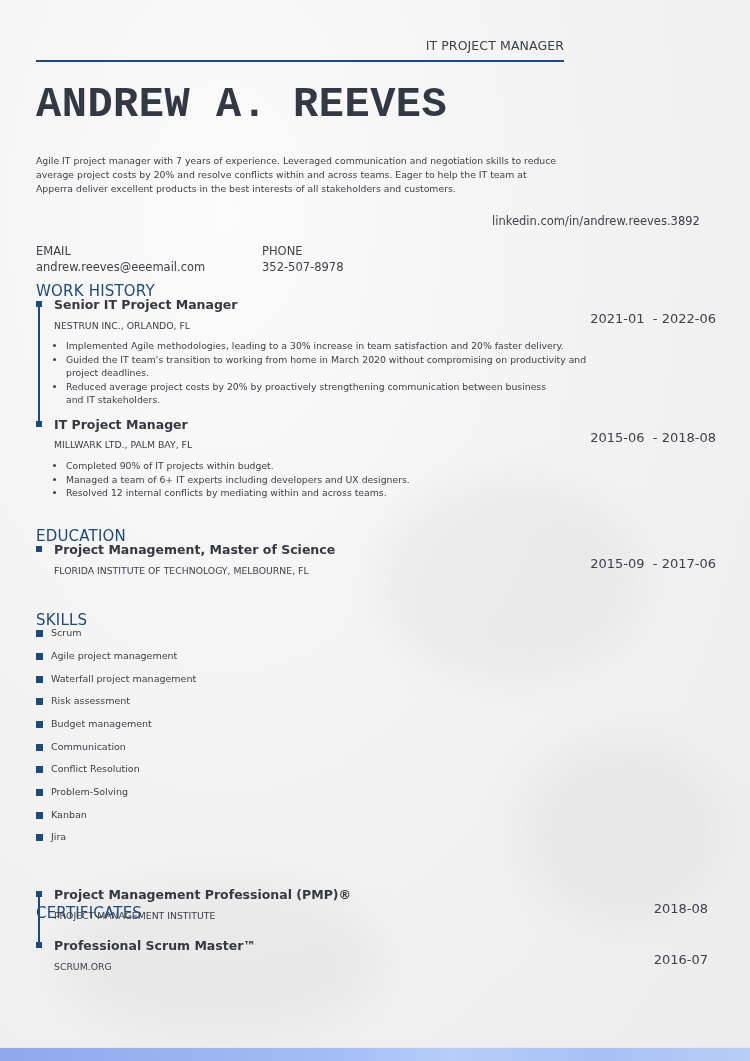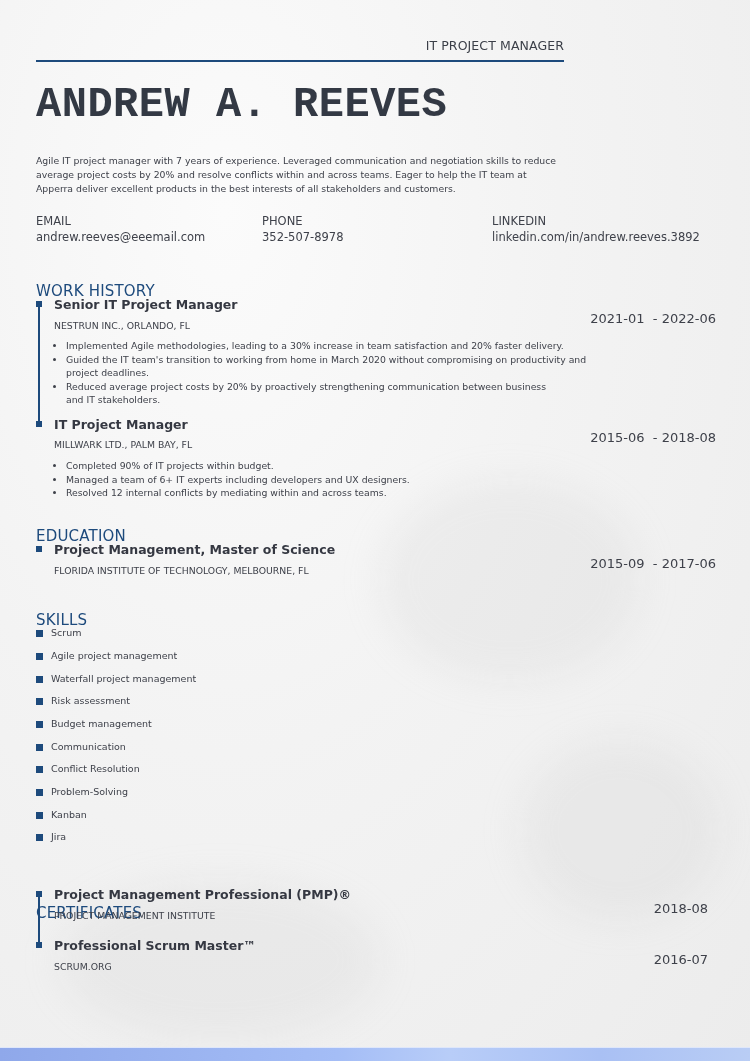--- a/index.html
+++ b/index.html
@@ -18,21 +18,21 @@
   .name {
     position: absolute; top: 80px; left: 0; font-family: Liberation Mono, monospace;
     font-weight: bold; font-size: 42px; color: #333944; letter-spacing: 0.5px; line-height: 50px;
   }
   .summary {
     position: absolute; top: 154px; left: 0; width: 530px;
     font-size: 9.3px; line-height: 14px; color: #3e414a;
   }
   .contacts { position: absolute; top: 213px; left: 0; width: 690px; height: 40px; }
   .contact { position: absolute; top: 0; font-size: 11.5px; color: #3e414a; }
-  .contact .lbl { display: block; line-height: 16px; }
+  .contact .lbl { display: block; line-height: 16px; margin-top: 30px; }
   .contact .val { display: block; line-height: 16px; }
 
   .section-title {
     position: absolute; left: 0; font-size: 15px; color: #1d4a7c; letter-spacing: 0.2px; margin-top: 12px;
   }
   .timeline-line { position: absolute; width: 2px; background: #1d4a7c; }
   .marker { position: absolute; width: 6px; height: 6px; background: #1d4a7c; }
   .entry-title { position: absolute; left: 18px; font-weight: bold; font-size: 12.5px; color: #353842; }
   .entry-sub { position: absolute; left: 18px; font-size: 9.3px; color: #3e414a; text-transform: uppercase; }
   .entry-date { position: absolute; right: 0; font-size: 13px; color: #3e414a; text-align: right; white-space: pre; }
@@ -63,21 +63,20 @@
   <div class="contacts">
     <div class="contact" style="left:0;">
       <span class="lbl">EMAIL</span>
       <span class="val">andrew.reeves@eeemail.com</span>
     </div>
     <div class="contact" style="left:226px;">
       <span class="lbl">PHONE</span>
       <span class="val">352-507-8978</span>
     </div>
     <div class="contact" style="left:456px;">
-      <span class="lbl">LINKEDIN</span>
       <span class="val">linkedin.com/in/andrew.reeves.3892</span>
     </div>
   </div>
 
   <div class="section-title" style="top:270px;">WORK HISTORY</div>
   <div class="timeline-line" style="left:2px;top:303px;height:122px;"></div>
   <div class="marker" style="left:0;top:301px;"></div>
   <div class="marker" style="left:0;top:421px;"></div>
 
   <div class="entry-title" style="top:297px;">Senior IT Project Manager</div>

